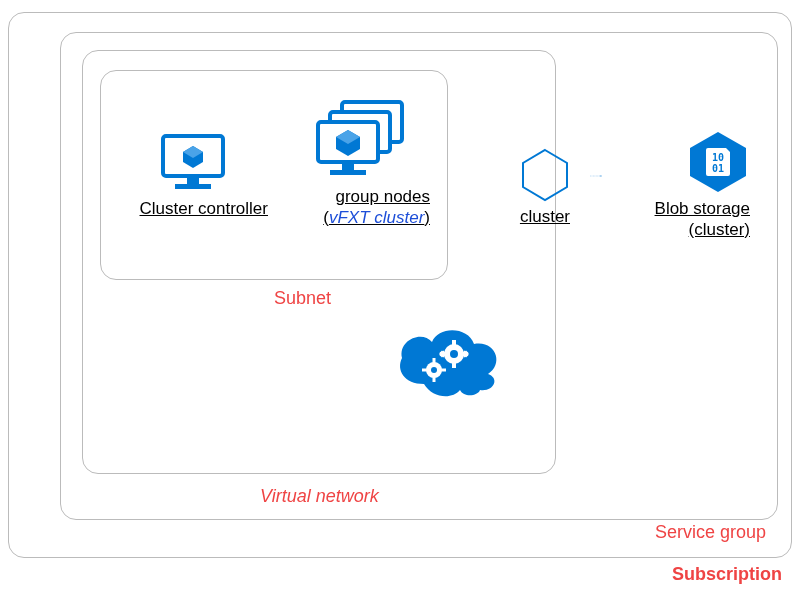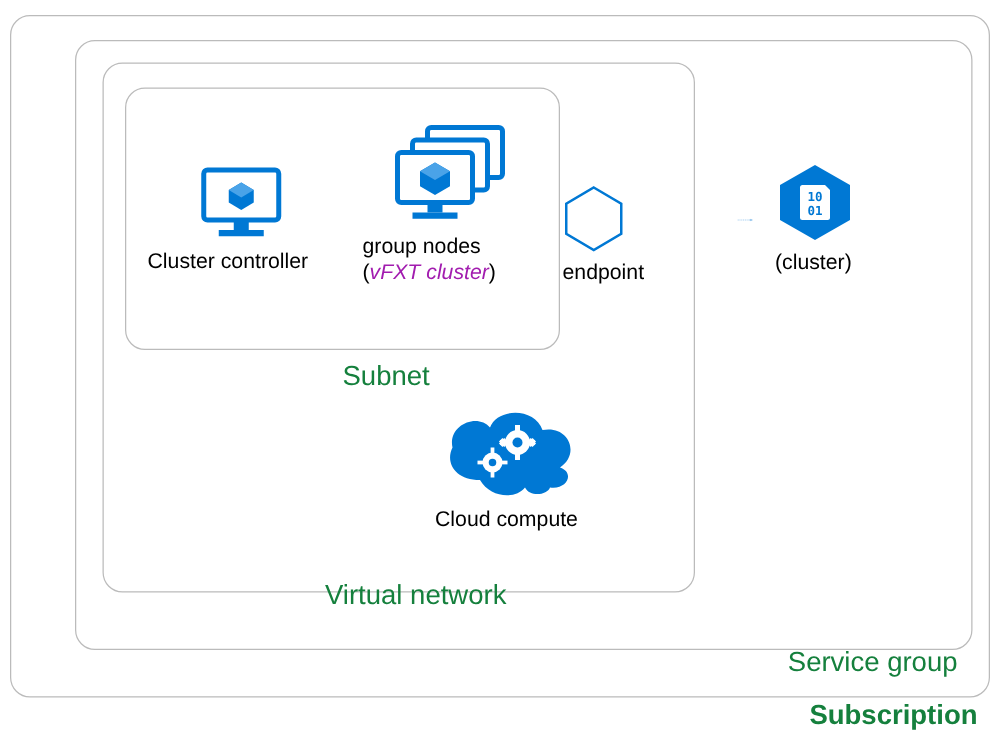--- a/index.html
+++ b/index.html
@@ -11,45 +11,46 @@
       position: relative;
       overflow: hidden;
     }
     .box {
       position: absolute;
       border: 1px solid #bbb;
       border-radius: 16px;
     }
     .box-label {
       position: absolute;
-      color: #15803d;
-      font-size: 22px;
+      color: #ef4444;
+      font-size: 18px;
     }
     .subscription   { left: 8px;  top: 12px; width: 784px; height: 546px; }
     .resource-group { left: 60px; top: 32px; width: 718px; height: 488px; }
     .vnet           { left: 82px; top: 50px; width: 474px; height: 424px; }
     .subnet         { left: 100px; top: 70px; width: 348px; height: 210px; }
 
     .subscription-label   { right: 18px; bottom: 14px; font-weight: bold; }
     .resource-group-label { right: 34px; bottom: 56px; }
-    .vnet-label           { left: 260px; bottom: 110px; }
+    .vnet-label           { left: 260px; bottom: 92px; font-style: italic; }
     .subnet-label         { left: 274px; top: 288px; }
 
     .diagram-item {
       position: absolute;
-      text-align: left;
+      text-align: right;
+      text-decoration: underline;
     }
     .item-label {
       font-size: 17px;
       color: #000;
       line-height: 1.25;
     }
     .item-sublabel {
       font-size: 17px;
-      color: #a21caf;
+      color: #1d4ed8;
       font-style: italic;
       margin-top: 48px;
     }
     .vm-icon { display: block; margin: 0 auto 6px; }
 
     
     .cluster-controller { left: 118px; top: 132px; width: 150px; }
     
     .vfxt-nodes { left: 290px; top: 98px; width: 140px; }
     
@@ -110,31 +111,32 @@
   <div class="item-label">group nodes</div>
   <div class="item-label">
     <span>(</span><span class="item-sublabel">vFXT cluster</span><span>)</span>
   </div>
 </div>
 
 <div class="diagram-item service-endpoint">
   <svg width="50" height="54" viewBox="0 0 50 54">
     <polygon points="25,2 47,15 47,39 25,52 3,39 3,15" fill="none" stroke="#0078D4" stroke-width="2"></polygon>
   </svg>
-  <div class="item-label">endpoint</div>
+  <div class="item-label">cluster</div>
 </div>
 
 <div class="diagram-item blob-storage">
   <svg width="64" height="64" viewBox="0 0 64 64">
     <polygon points="32,2 60,18 60,46 32,62 4,46 4,18" fill="#0078D4"></polygon>
     <rect x="20" y="18" width="24" height="28" rx="2" fill="#fff"></rect>
     <path d="M40 18 L44 22 L44 18 Z" fill="#0078D4"></path>
     <text x="32" y="31" text-anchor="middle" font-family="monospace" font-size="10" fill="#0078D4" font-weight="bold">10</text>
     <text x="32" y="42" text-anchor="middle" font-family="monospace" font-size="10" fill="#0078D4" font-weight="bold">01</text>
   </svg>
+  <div class="item-label">Blob storage</div>
   <div class="item-label">(cluster)</div>
 </div>
 
 <div class="diagram-item cloud-compute">
   <svg width="120" height="80" viewBox="0 0 120 80">
     <path d="M36 64 C16 64 8 50 14 38 C10 20 34 10 44 22 C50 6 80 6 86 24 C108 20 116 44 100 54 C112 58 106 72 92 70 C90 76 76 78 72 70 C64 80 44 78 36 64 Z" fill="#0078D4"></path>
 
     <g fill="#fff">
       <circle cx="66" cy="34" r="10"></circle>
       <circle cx="66" cy="34" r="4" fill="#0078D4"></circle>
@@ -151,19 +153,18 @@
       <circle cx="46" cy="50" r="8"></circle>
       <circle cx="46" cy="50" r="3" fill="#0078D4"></circle>
       <g transform="translate(46,50)">
         <rect x="-1.5" y="-12" width="3" height="5"></rect>
         <rect x="-1.5" y="7" width="3" height="5"></rect>
         <rect x="-12" y="-1.5" width="5" height="3"></rect>
         <rect x="7" y="-1.5" width="5" height="3"></rect>
       </g>
     </g>
   </svg>
-  <div class="item-label">Cloud compute</div>
 </div>
 
 <svg class="arrow" width="82" height="14" viewBox="0 0 82 14">
   <line x1="0" y1="7" x2="70" y2="7" stroke="#0078D4" stroke-width="2" stroke-dasharray="6 4"></line>
   <polygon points="70,2 82,7 70,12" fill="none" stroke="#0078D4" stroke-width="2"></polygon>
 </svg>
 
 </body></html>

